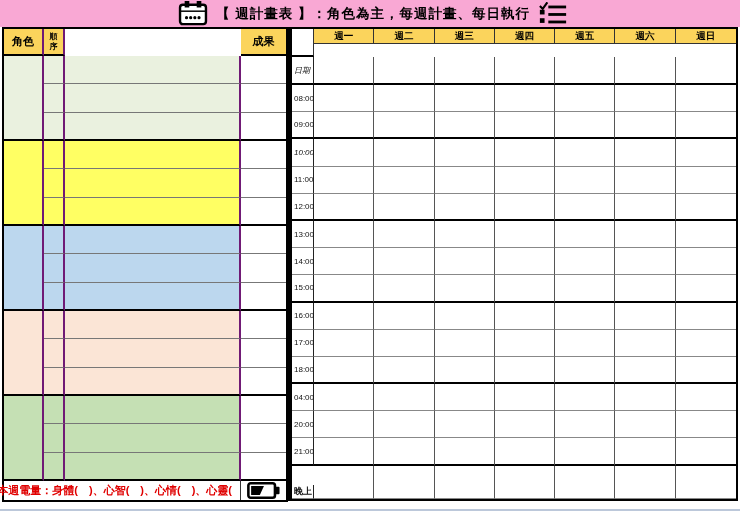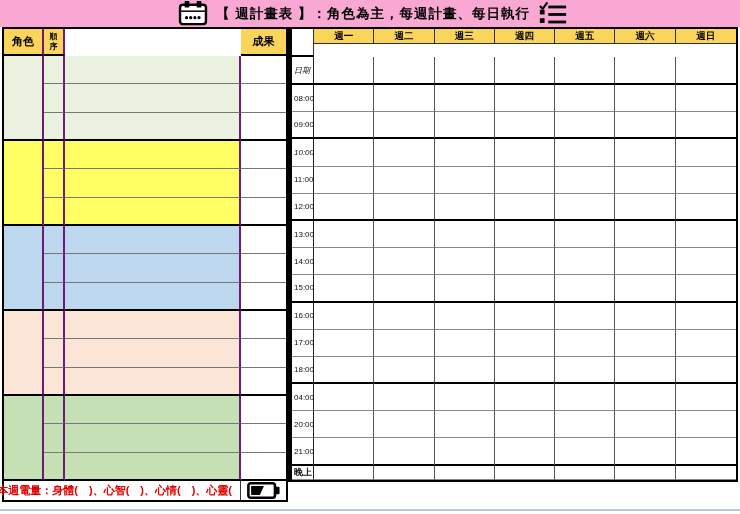--- a/index.html
+++ b/index.html
@@ -268,21 +268,21 @@
       <div class="rcell" style="grid-area: 16 / 7;"></div>
       <div class="rcell lastcol" style="grid-area: 16 / 8;"></div>
       <div class="time-label thick" style="grid-area: 17 / 1;">21:00</div>
       <div class="rcell thick" style="grid-area: 17 / 2;"></div>
       <div class="rcell thick" style="grid-area: 17 / 3;"></div>
       <div class="rcell thick" style="grid-area: 17 / 4;"></div>
       <div class="rcell thick" style="grid-area: 17 / 5;"></div>
       <div class="rcell thick" style="grid-area: 17 / 6;"></div>
       <div class="rcell thick" style="grid-area: 17 / 7;"></div>
       <div class="rcell thick lastcol" style="grid-area: 17 / 8;"></div>
-      <div class="time-label night" style="grid-area: 18 / 1;">晚上</div>
+      <div class="time-label night" style="grid-area: 18 / 1; margin-top: 19px;">晚上</div>
       <div class="rcell" style="grid-area: 18 / 2;"></div>
       <div class="rcell" style="grid-area: 18 / 3;"></div>
       <div class="rcell" style="grid-area: 18 / 4;"></div>
       <div class="rcell" style="grid-area: 18 / 5;"></div>
       <div class="rcell" style="grid-area: 18 / 6;"></div>
       <div class="rcell" style="grid-area: 18 / 7;"></div>
       <div class="rcell lastcol" style="grid-area: 18 / 8;"></div>
     </div>
 
   <div class="bottom-edge"></div>

